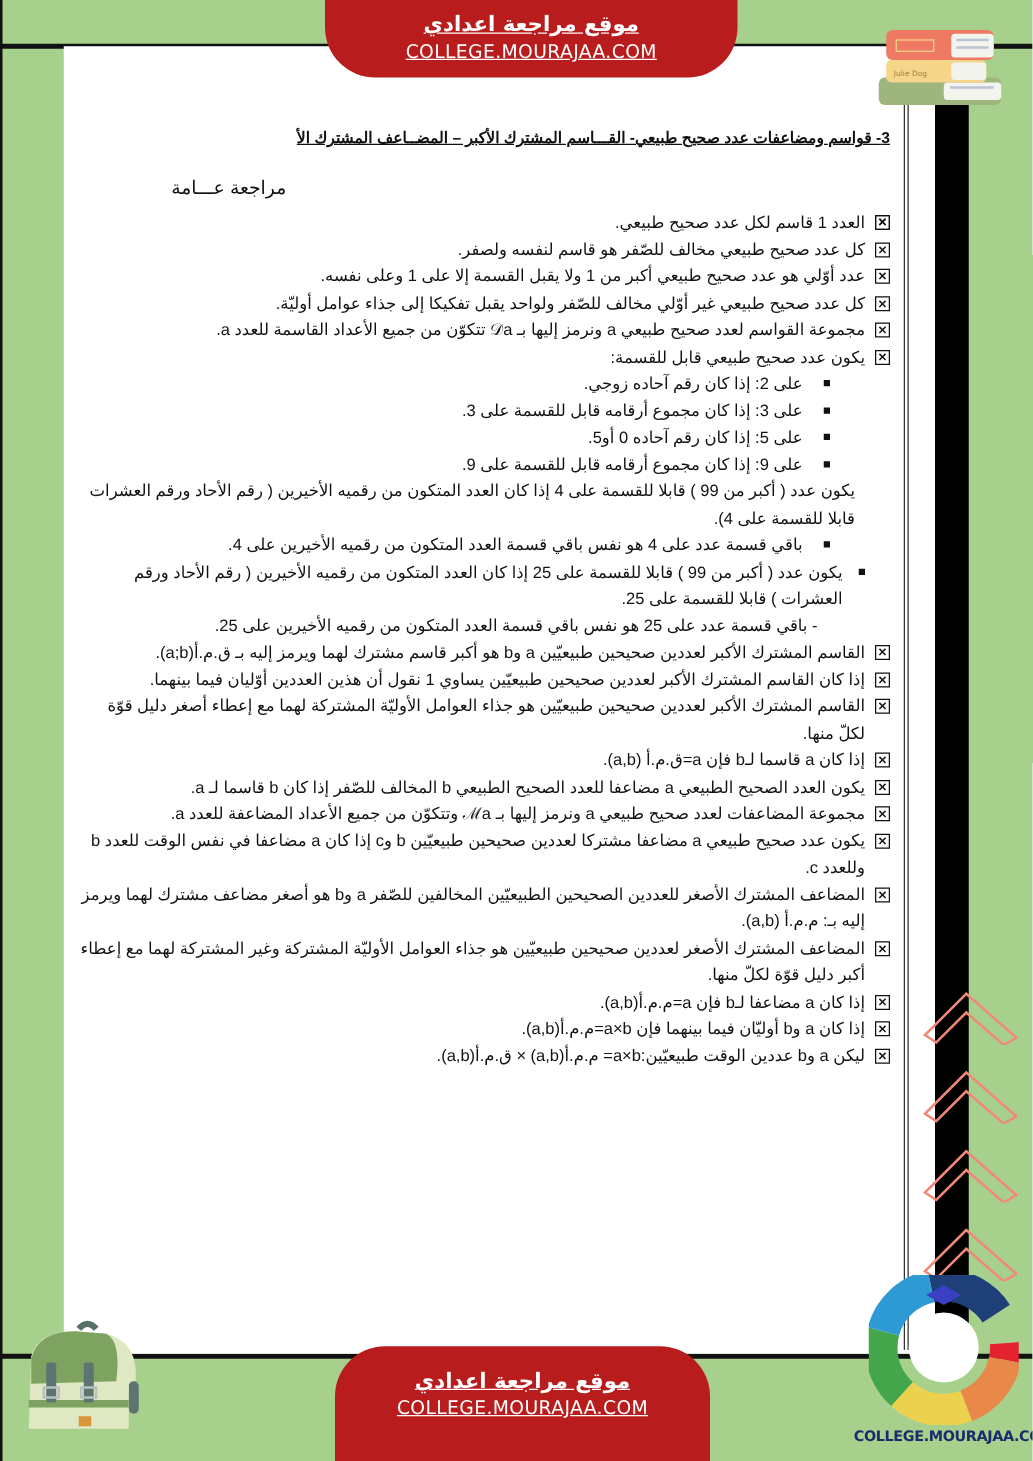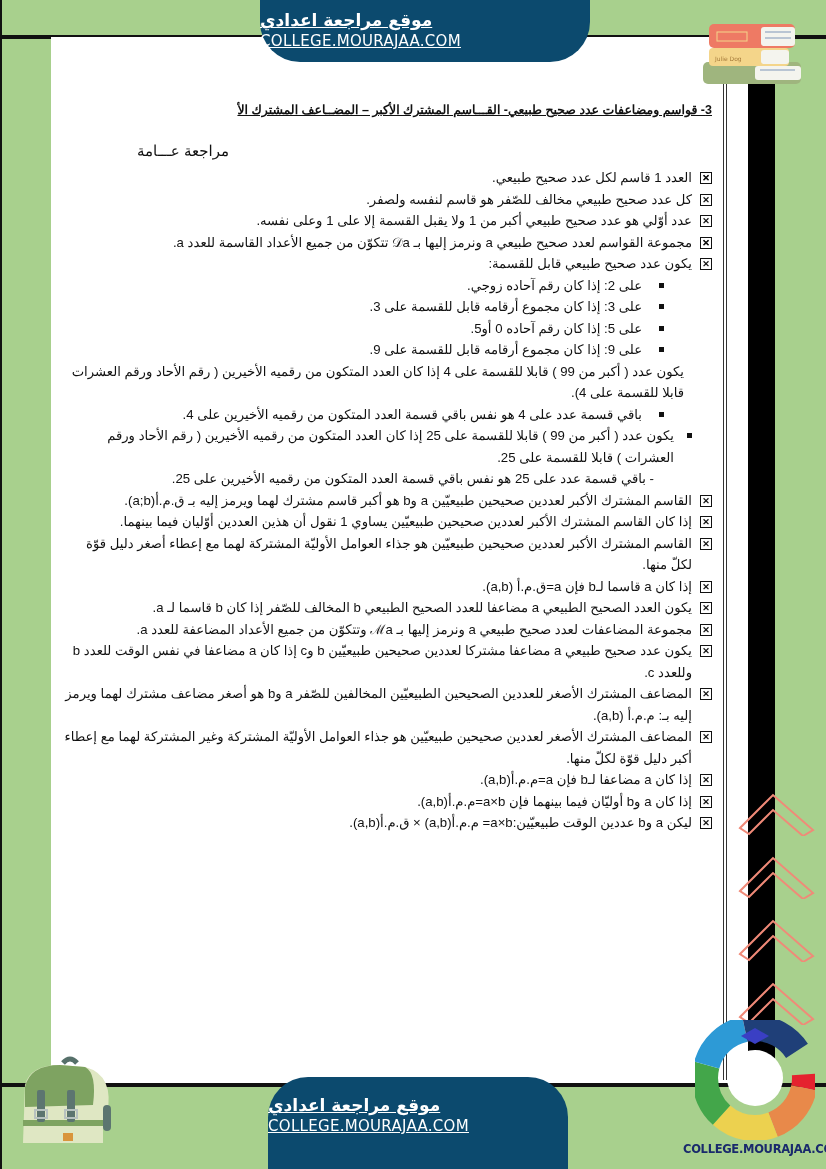--- a/index.html
+++ b/index.html
@@ -12,21 +12,21 @@
   .black-top { position: absolute; left: 0; top: 35px; width: 826px; height: 4px; background: #111; }
   .black-right { position: absolute; left: 748px; top: 35px; width: 27px; height: 1050px; background: #000; }
   .black-bottom { position: absolute; left: 0; top: 1083px; width: 826px; height: 4px; background: #111; }
   .page {
     position: absolute; left: 51px; top: 37px; width: 697px; height: 1046px;
     background: #ffffff;
   }
   .page-border { position: absolute; left: 723px; top: 80px; width: 2px; height: 1000px; border-left: 1px solid #333; border-right: 1px solid #333; }
 
   .tab {
-    position: absolute; background: #0c4a6e; text-align: left; color: #fff;
+    position: absolute; background: #b91c1c; text-align: center; color: #fff;
     font-family: "DejaVu Sans", sans-serif; font-weight: bold;
   }
   .tab-top { left: 260px; top: 0; width: 330px; height: 62px; border-radius: 0 0 40px 40px; }
   .tab-bottom { left: 268px; top: 1077px; width: 300px; height: 92px; border-radius: 40px 40px 0 0; }
   .tab .ar { display: block; font-size: 17px; text-decoration: underline; direction: rtl; line-height: 22px; }
   .tab .en { display: block; font-size: 15px; text-decoration: underline; letter-spacing: 0.3px; line-height: 20px; font-weight: normal; }
   .tab-top .ar { padding-top: 9px; }
   .tab-bottom .ar { padding-top: 17px; }
 
   .doc {
@@ -93,21 +93,21 @@
 </div>
 
 <div class="doc">
   <div class="doc-title">3- قواسم ومضاعفات عدد صحيح طبيعي- القـــاسم المشترك الأكبر – المضــاعف المشترك الأ</div>
   <div class="doc-subtitle">مراجعة عـــامة</div>
 
   <div class="item"><span class="box">✕</span></div>
   <div class="item"><span class="box">✕</span><span>العدد 1 قاسم لكل عدد صحيح طبيعي.</span></div>
   <div class="item"><span class="box">✕</span><span>كل عدد صحيح طبيعي مخالف للصّفر هو قاسم لنفسه ولصفر.</span></div>
   <div class="item"><span class="box">✕</span><span>عدد أوّلي هو عدد صحيح طبيعي أكبر من 1 ولا يقبل القسمة إلا على 1 وعلى نفسه.</span></div>
-  <div class="item"><span class="box">✕</span></div>
+  <div class="item"><span class="box">✕</span><span>كل عدد صحيح طبيعي غير أوّلي مخالف للصّفر ولواحد يقبل تفكيكا إلى جذاء عوامل أوليّة.</span></div>
   <div class="item"><span class="box">✕</span><span>مجموعة القواسم لعدد صحيح طبيعي a ونرمز إليها بـ 𝒟a تتكوّن من جميع الأعداد القاسمة للعدد a.</span></div>
   <div class="item"><span class="box">✕</span><span>يكون عدد صحيح طبيعي قابل للقسمة:</span></div>
   <div class="sub"><span class="sq"></span><span>على 2: إذا كان رقم آحاده زوجي.</span></div>
   <div class="sub"><span class="sq"></span><span>على 3: إذا كان مجموع أرقامه قابل للقسمة على 3.</span></div>
   <div class="sub"><span class="sq"></span><span>على 5: إذا كان رقم آحاده 0 أو5.</span></div>
   <div class="sub"><span class="sq"></span><span>على 9: إذا كان مجموع أرقامه قابل للقسمة على 9.</span></div>
   <div class="para">يكون عدد ( أكبر من 99 ) قابلا للقسمة على 4 إذا كان العدد المتكون من رقميه الأخيرين ( رقم الأحاد ورقم العشرات قابلا للقسمة على 4).</div>
   <div class="sub"><span class="sq"></span><span>باقي قسمة عدد على 4 هو نفس باقي قسمة العدد المتكون من رقميه الأخيرين على 4.</span></div>
   <div class="para2"><span class="sq"></span><span>يكون عدد ( أكبر من 99 ) قابلا للقسمة على 25 إذا كان العدد المتكون من رقميه الأخيرين ( رقم الأحاد ورقم العشرات ) قابلا للقسمة على 25.</span></div>
   <div class="dash-line">- باقي قسمة عدد على 25 هو نفس باقي قسمة العدد المتكون من رقميه الأخيرين على 25.</div>

